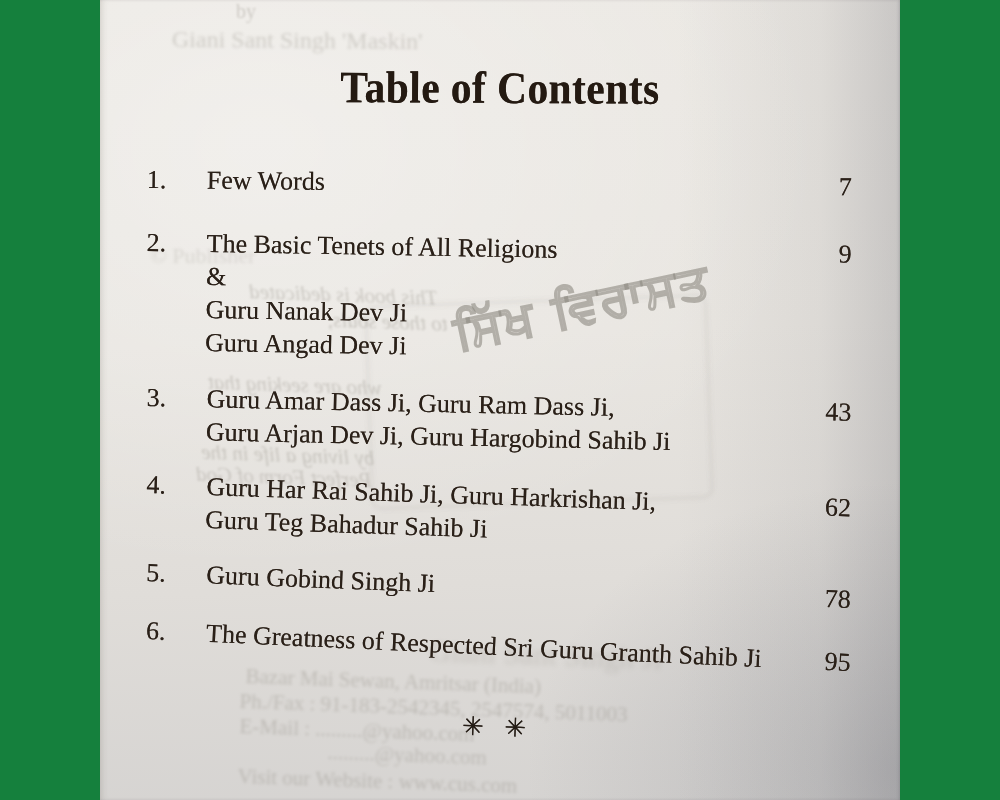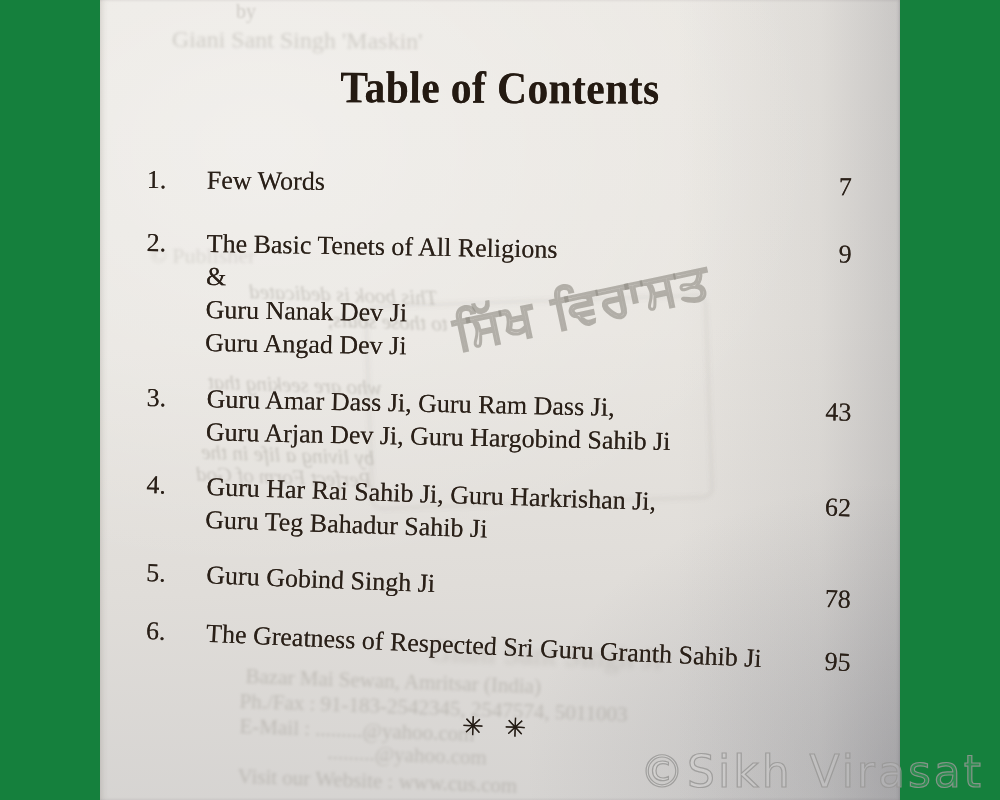--- a/index.html
+++ b/index.html
@@ -173,14 +173,13 @@
         <div class="lines">
           <div>The Greatness of Respected Sri Guru Granth Sahib Ji</div>
         </div>
         <span class="pnum">95</span>
       </div>
     </div>
 
   <div class="ornament">✳ ✳</div>
 
   <div class="wm-gurmukhi">ਸਿੱਖ ਵਿਰਾਸਤ</div>
-  <div class="wm-credit">©Sikh Virasat</div>
 </div>
 
 </body></html>

